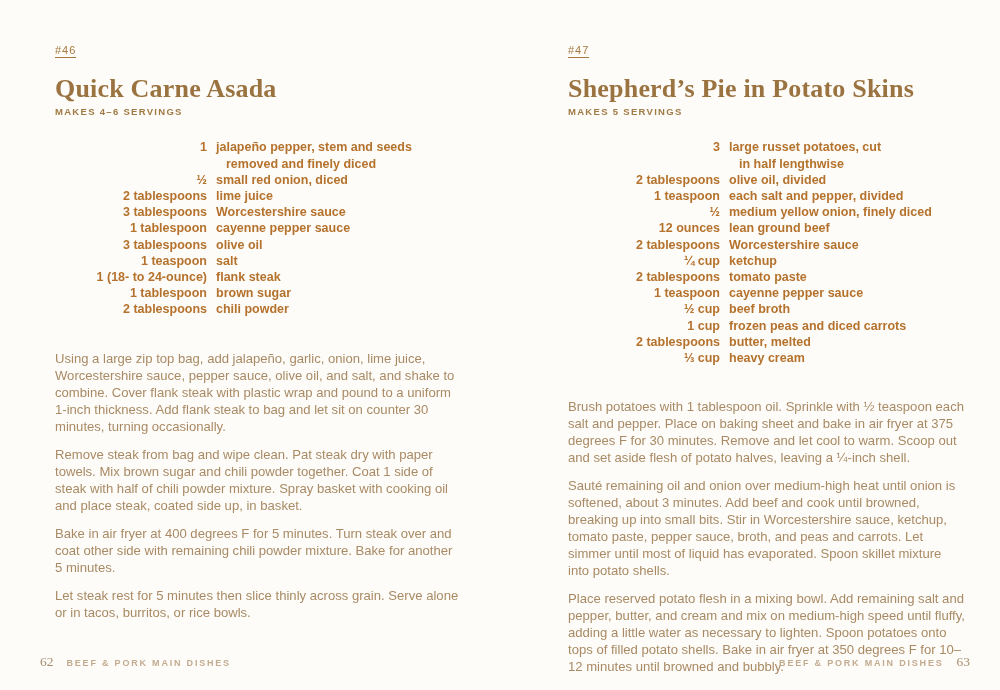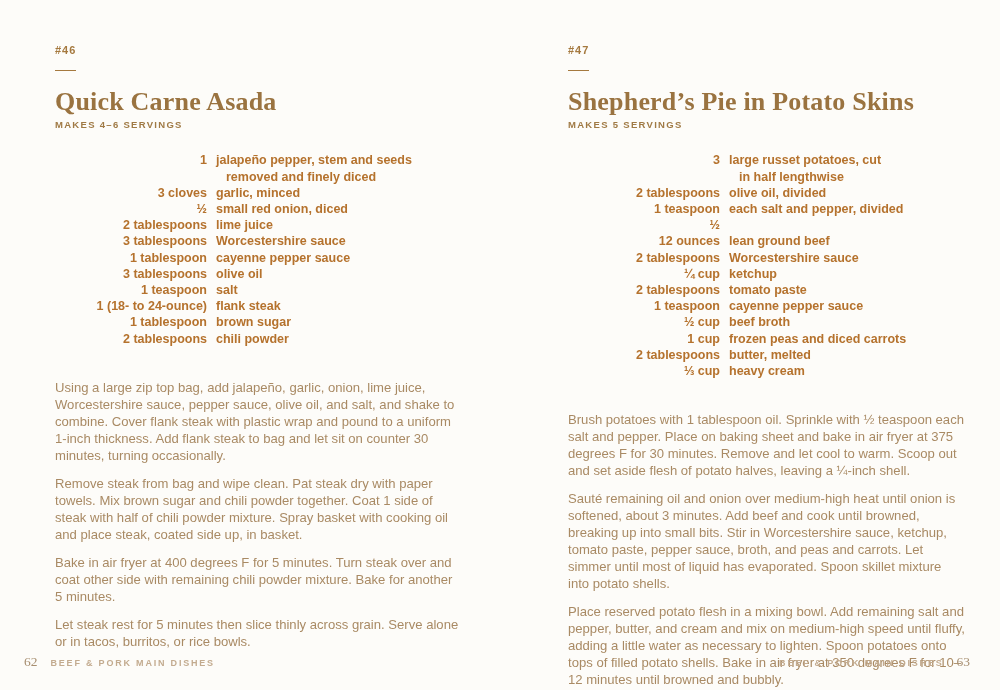--- a/index.html
+++ b/index.html
@@ -11,22 +11,22 @@
     overflow:hidden;
     box-sizing:border-box;
     display:flex;
   }
   .page { width:500px; box-sizing:border-box; position:relative; }
   .page-left  { padding:40px 10px 0 55px; }
   .page-right { padding:40px 35px 0 68px; }
 
   .recipe-number {
     display:inline-block;
-    color:#a5793f; font-size:11px; font-weight:bold; letter-spacing:1px;
-    border-bottom:1.5px solid #a5793f; padding-bottom:14px;
+    color:#a5793f; font-size:11px; font-weight:normal; letter-spacing:1px;
+    border-bottom:1.5px solid #a5793f; padding-bottom:1px;
   }
   .recipe-title {
     font-family:"Liberation Serif", "DejaVu Serif", serif;
     color:#9a7340; font-size:26px; font-weight:600;
     margin:17px 0 4px; letter-spacing:0.2px; line-height:1.05;
   }
   .servings {
     color:#a07a45; font-size:9.5px; font-weight:bold; letter-spacing:1.3px;
   }
 
@@ -47,21 +47,21 @@
     margin-top:32px;
     color:#a98a64; font-size:13.1px; line-height:17px;
     max-width:404px;
   }
   .instructions p { margin:0 0 11px; }
 
   .footer {
     position:absolute; bottom:20px;
     display:flex; align-items:baseline; gap:13px;
   }
-  .footer-left  { left:24px;justify-content:flex-end; }
+  .footer-left  { left:40px;justify-content:flex-end; }
   .footer-right { right:30px; }
   .page-num {
     font-family:"Liberation Serif", "DejaVu Serif", serif;
     color:#a78e70; font-size:13.5px;
   }
   .section-label {
     color:#c3ab8f; font-size:9px; font-weight:bold; letter-spacing:1.8px;margin-top:15px;
   }
 </style>
 </head>
@@ -75,24 +75,20 @@
     <div class="servings">MAKES 4–6 SERVINGS</div>
 
     <div class="ingredients">
 
         <div class="ing-row">
           <span class="ing-qty">1</span>
           <span class="ing-name">jalapeño pepper, stem and seeds
 removed and finely diced</span>
         </div>
 
-        <div class="ing-row">
-          <span class="ing-qty">3 cloves</span>
-          <span class="ing-name">garlic, minced</span>
-        </div>
 
         <div class="ing-row">
           <span class="ing-qty">½</span>
           <span class="ing-name">small red onion, diced</span>
         </div>
 
         <div class="ing-row">
           <span class="ing-qty">2 tablespoons</span>
           <span class="ing-name">lime juice</span>
         </div>
@@ -168,20 +164,21 @@
           <span class="ing-name">olive oil, divided</span>
         </div>
 
         <div class="ing-row">
           <span class="ing-qty">1 teaspoon</span>
           <span class="ing-name">each salt and pepper, divided</span>
         </div>
 
         <div class="ing-row">
           <span class="ing-qty">½</span>
+          <span class="ing-name">medium yellow onion, finely diced</span>
         </div>
 
         <div class="ing-row">
           <span class="ing-qty">12 ounces</span>
           <span class="ing-name">lean ground beef</span>
         </div>
 
         <div class="ing-row">
           <span class="ing-qty">2 tablespoons</span>
           <span class="ing-name">Worcestershire sauce</span>

